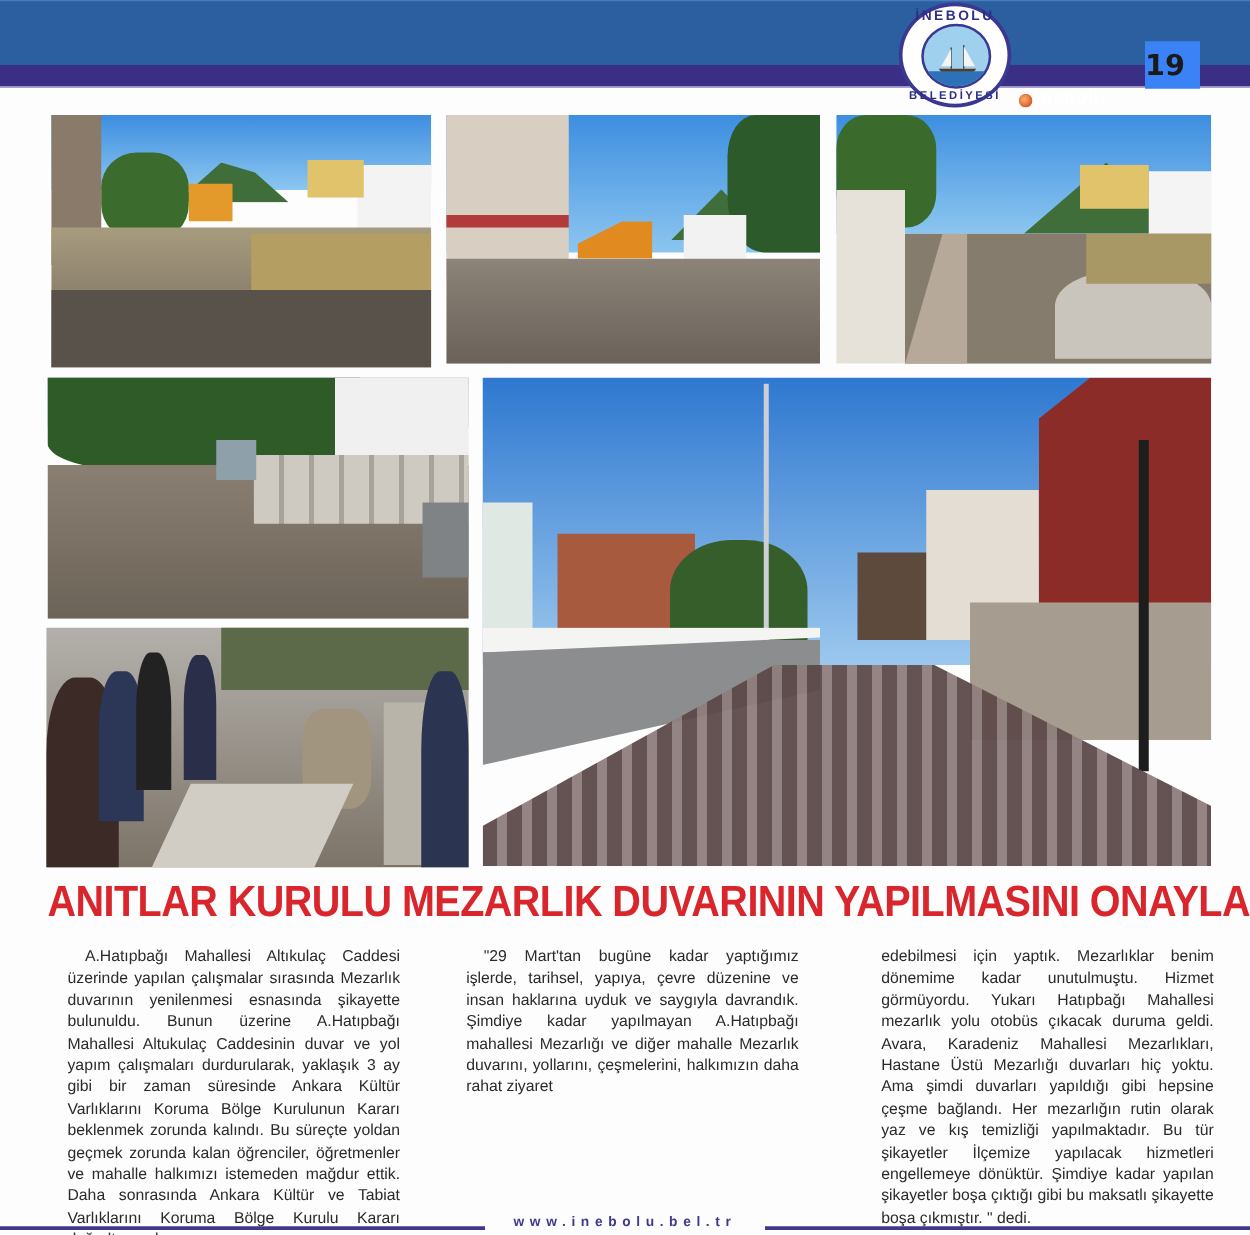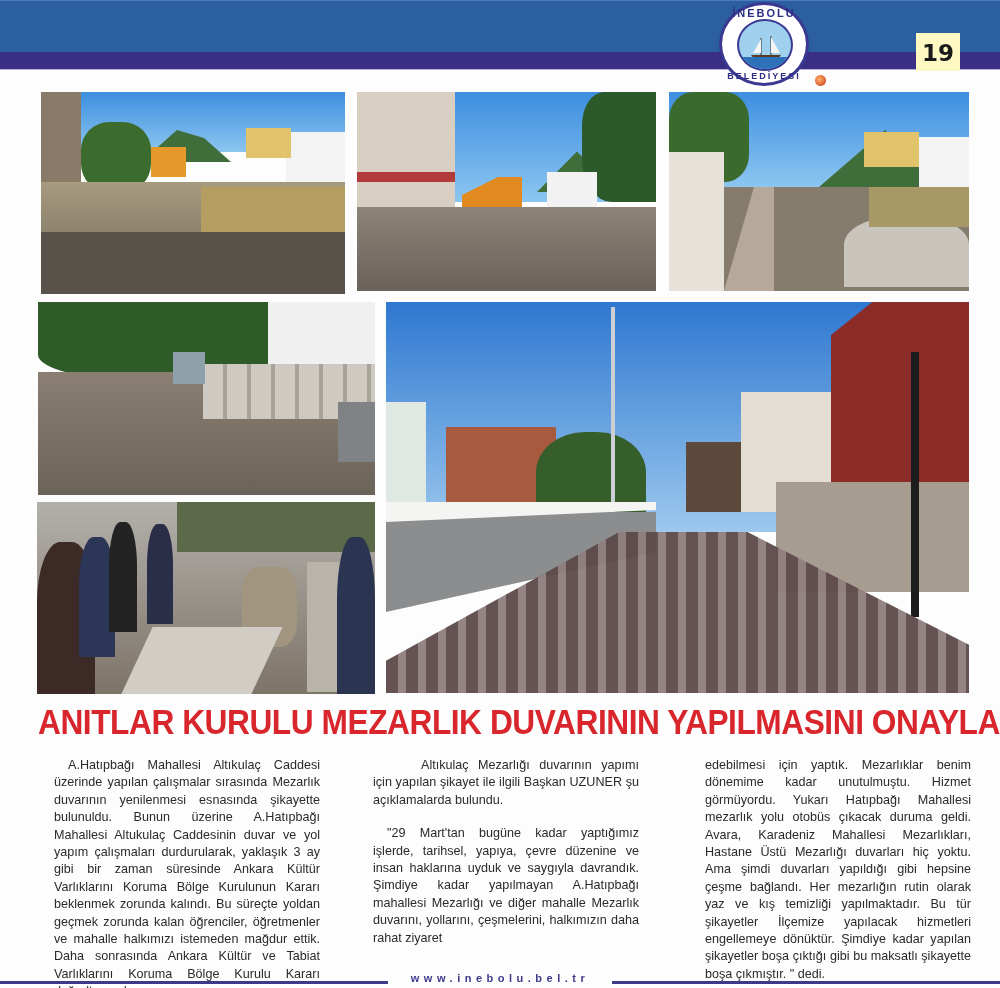--- a/index.html
+++ b/index.html
@@ -11,21 +11,21 @@
   .hdr-bot { position:absolute; left:0; top:52px; width:1000px; height:18px; background:#3a2e85; border-bottom:1px solid #b6b2e0; }
   .logo { position:absolute; left:719px; top:2px; width:90px; height:84px; border-radius:50%; background:#fff; border:3px solid #3a3890; }
   .logo-inner { position:absolute; left:15px; top:14px; width:56px; height:52px; border-radius:50%; background:#9fd0ee; border:2px solid #3a3890; overflow:hidden; }
   .logo-ship { position:absolute; left:10px; top:14px; width:34px; height:26px; }
   .logo-sea { position:absolute; left:0; bottom:0; width:100%; height:12px; background:#2d72b8; }
   .logo-text-top { position:absolute; left:0; top:2px; width:100%; text-align:center; font-size:11px; font-weight:bold; color:#2c2e88; letter-spacing:2px; }
   .logo-text-bot { position:absolute; left:0; bottom:2px; width:100%; text-align:center; font-size:9px; font-weight:bold; color:#2c2e88; letter-spacing:2px; }
   .brand { position:absolute; left:814px; top:52px; height:35px; display:flex; align-items:flex-end; gap:1px; }
   .brand-dot { width:13px; height:13px; border-radius:50%; background:radial-gradient(circle at 40% 40%, #ffb066, #c7361d); border:1px solid #fff; }
   .brand-text { color:#fff; font-size:15px; font-weight:bold; letter-spacing:0.5px; }
-  .page-num { position:absolute; left:916px; top:33px; width:44px; height:38px; background:#fef9c3; text-align:center; font-size:23px; font-weight:bold; color:#1a1a1a; line-height:40px; font-family:"DejaVu Sans", sans-serif; }
+  .page-num { position:absolute; left:916px; top:33px; width:44px; height:38px; background:#3b82f6; font-size:23px; font-weight:bold; color:#1a1a1a; line-height:40px; font-family:"DejaVu Sans", sans-serif; }
 
   
   .photo { position:absolute; overflow:hidden; }
   .p1 { left:41px; top:92px; width:304px; height:202px; }
   .p2 { left:357px; top:92px; width:299px; height:199px; }
   .p3 { left:669px; top:92px; width:300px; height:199px; }
   .p4 { left:38px; top:302px; width:337px; height:193px; }
   .p5 { left:37px; top:502px; width:338px; height:192px; }
   .p6 { left:386px; top:302px; width:583px; height:391px; }
   .sky { position:absolute; left:0; top:0; width:100%; background:linear-gradient(#3d8ee0, #8cc6f0); }
@@ -152,21 +152,20 @@
   <div class="shape" style="left:525px;top:50px;width:8px;height:265px;background:#1d1d1d;"></div>
   <div class="shape" style="left:0;top:230px;width:583px;height:161px;background:repeating-linear-gradient(90deg,#5d4a4a 0 12px,#8f7f7e 12px 20px),#6b5757;clip-path:polygon(40% 0,62% 0,100% 70%,100% 100%,0 100%,0 80%);opacity:0.95;"></div>
 </div>
 
 <div class="headline">ANITLAR KURULU MEZARLIK DUVARININ YAPILMASINI ONAYLADI</div>
 
 <div class="col col1">
   <p class="indent">A.Hatıpbağı Mahallesi Altıkulaç Caddesi üzerinde yapılan çalışmalar sırasında Mezarlık duvarının yenilenmesi esnasında şikayette bulunuldu. Bunun üzerine A.Hatıpbağı Mahallesi Altukulaç Caddesinin duvar ve yol yapım çalışmaları durdurularak, yaklaşık 3 ay gibi bir zaman süresinde Ankara Kültür Varlıklarını Koruma Bölge Kurulunun Kararı beklenmek zorunda kalındı. Bu süreçte yoldan geçmek zorunda kalan öğrenciler, öğretmenler ve mahalle halkımızı istemeden mağdur ettik. Daha sonrasında Ankara Kültür ve Tabiat Varlıklarını Koruma Bölge Kurulu Kararı doğrultusunda,</p>
 </div>
 <div class="col col2">
-  <p class="indent2">Altıkulaç Mezarlığı duvarının yapımı için yapılan şikayet ile ilgili Başkan UZUNER şu açıklamalarda bulundu.</p>
   <p class="indent">"29 Mart'tan bugüne kadar yaptığımız işlerde, tarihsel, yapıya, çevre düzenine ve insan haklarına uyduk ve saygıyla davrandık. Şimdiye kadar yapılmayan A.Hatıpbağı mahallesi Mezarlığı ve diğer mahalle Mezarlık duvarını, yollarını, çeşmelerini, halkımızın daha rahat ziyaret</p>
 </div>
 <div class="col col3">
   <p>edebilmesi için yaptık. Mezarlıklar benim dönemime kadar unutulmuştu. Hizmet görmüyordu. Yukarı Hatıpbağı Mahallesi mezarlık yolu otobüs çıkacak duruma geldi. Avara, Karadeniz Mahallesi Mezarlıkları, Hastane Üstü Mezarlığı duvarları hiç yoktu. Ama şimdi duvarları yapıldığı gibi hepsine çeşme bağlandı. Her mezarlığın rutin olarak yaz ve kış temizliği yapılmaktadır. Bu tür şikayetler İlçemize yapılacak hizmetleri engellemeye dönüktür. Şimdiye kadar yapılan şikayetler boşa çıktığı gibi bu maksatlı şikayette boşa çıkmıştır. " dedi.</p>
 </div>
 
 <div class="foot-line foot-l"></div>
 <div class="foot-url">www.inebolu.bel.tr</div>
 <div class="foot-line foot-r"></div>
 

